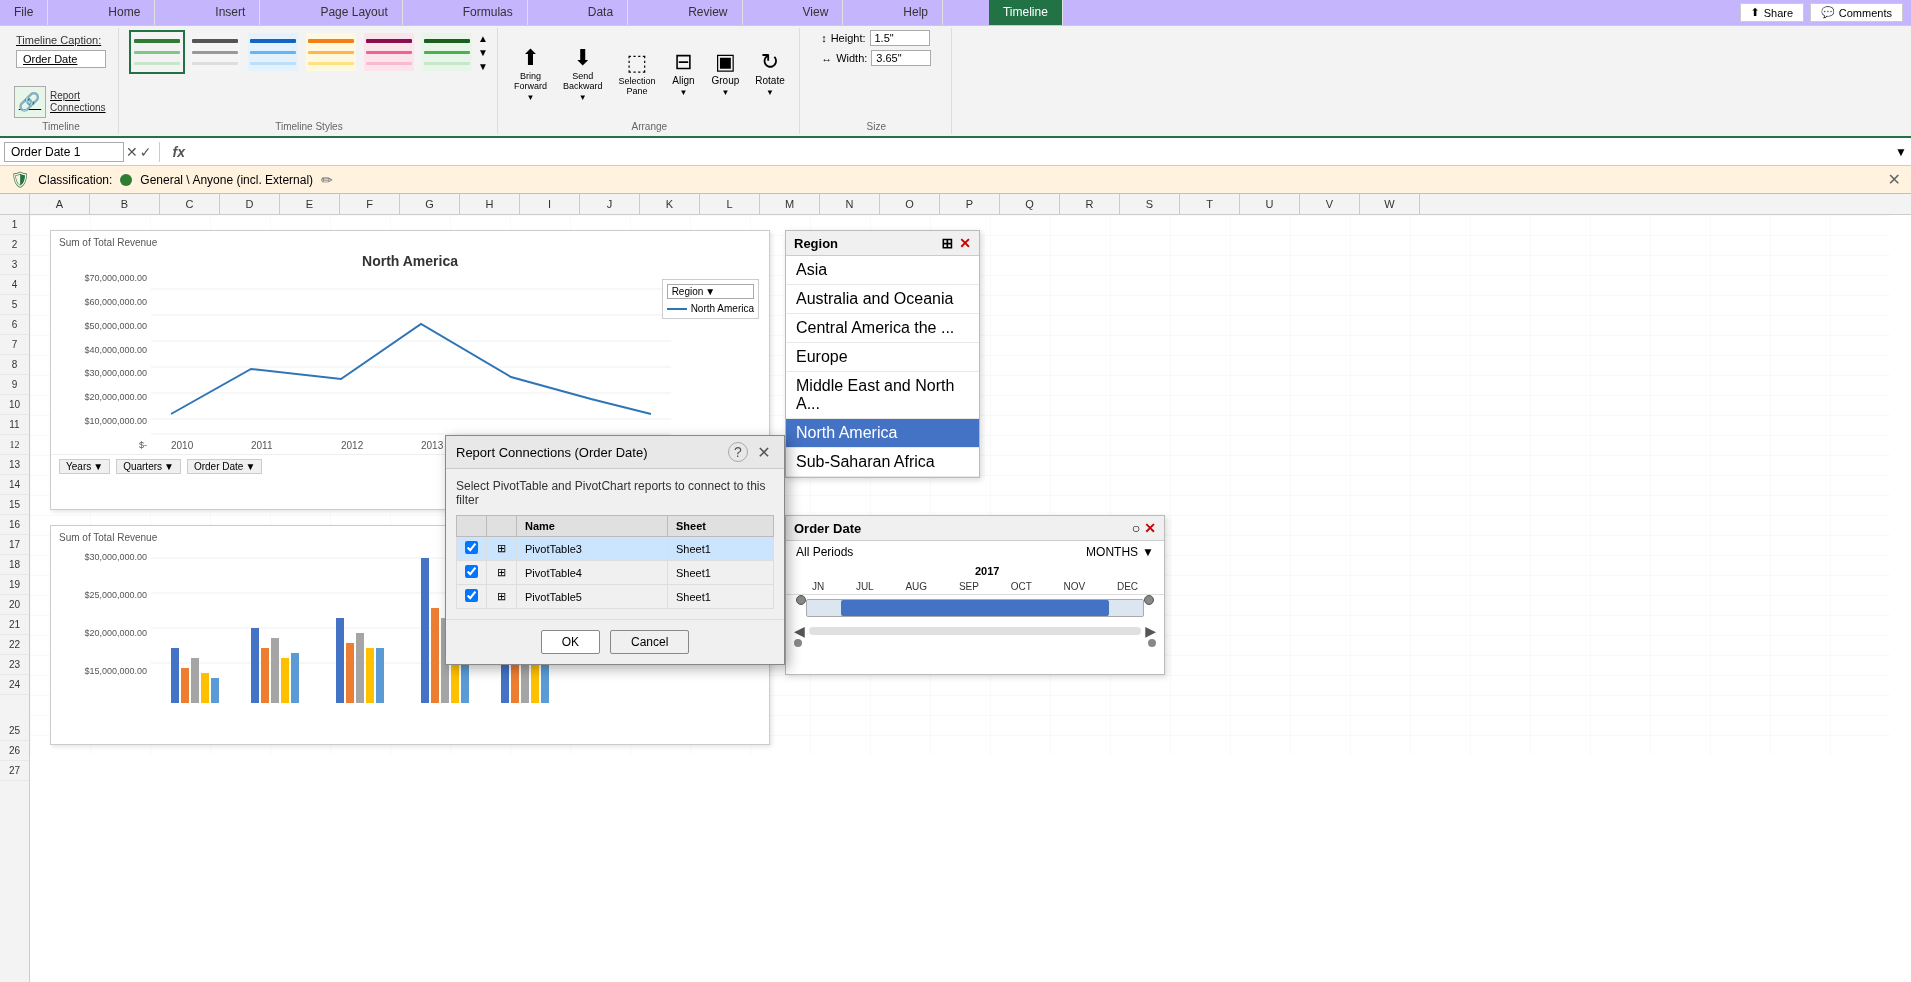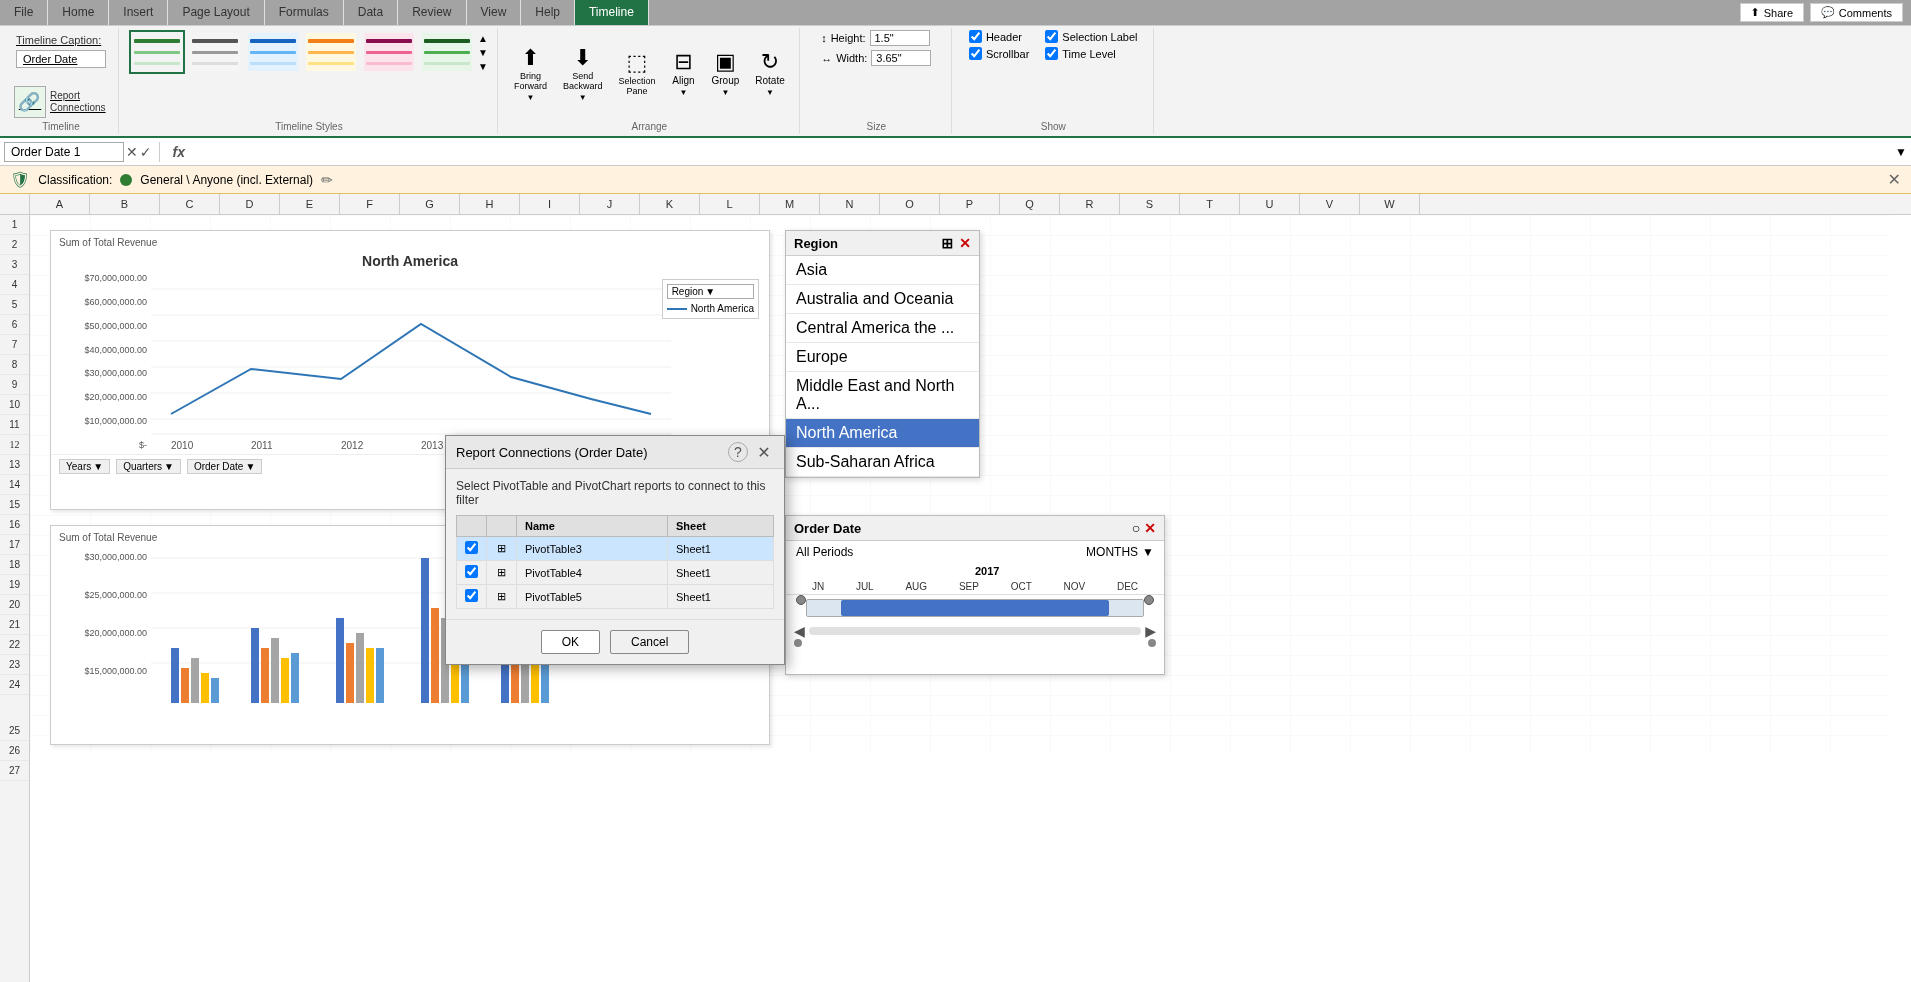--- a/index.html
+++ b/index.html
@@ -1,17 +1,17 @@
 <!DOCTYPE html>
 <html><head>
   <meta charset="utf-8">
   <style>
     * { box-sizing: border-box; margin: 0; padding: 0; }
     body { font-family: 'Segoe UI', Arial, sans-serif; font-size: 12px; background: #fff; overflow: hidden; width: 1911px; height: 982px; }
-    .ribbon-tabs { display: flex; background: #a3a3a3; border-bottom: 1px solid #ccc; }
+    .ribbon-tabs { display: flex; background: #c4b5fd; border-bottom: 1px solid #ccc; gap: 46px; }
     .ribbon-tab { padding: 5px 14px; font-size: 12px; color: #333; cursor: pointer; border-right: 1px solid #e0e0e0; }
     .ribbon-tab.active { background: #217346; color: #fff; padding-bottom: 6px; }
 
     .ribbon-body { background: #f3f3f3; border-bottom: 2px solid #217346; display: flex; align-items: stretch; padding: 2px 4px; gap: 2px; min-height: 88px; }
     .ribbon-group { display: flex; flex-direction: column; align-items: center; border-right: 1px solid #ddd; padding: 2px 8px; position: relative; }
     .ribbon-group-label { font-size: 10px; color: #666; position: absolute; bottom: 2px; }
     .ribbon-group-content { display: flex; align-items: center; gap: 4px; flex: 1; padding-bottom: 14px; }
 
     .ribbon-btn { display: flex; flex-direction: column; align-items: center; cursor: pointer; padding: 2px 6px; border-radius: 2px; font-size: 10px; gap: 2px; min-width: 36px; }
     .ribbon-btn .icon { font-size: 22px; line-height: 1; }
@@ -242,45 +242,20 @@
       </div>
       <div class="size-row">
         <span>↔</span>
         <span>Width:</span>
         <input class="size-input" value="3.65&quot;" style="">
       </div>
     </div>
     <span class="ribbon-group-label">Size</span>
   </div>
 
-  <div class="ribbon-group" style="min-width:200px;">
-    <div class="show-section">
-      <div class="show-col">
-        <div class="check-row">
-          <input type="checkbox" checked="" style="">
-          <label>Header</label>
-        </div>
-        <div class="check-row">
-          <input type="checkbox" checked="" style="">
-          <label>Scrollbar</label>
-        </div>
-      </div>
-      <div class="show-col">
-        <div class="check-row">
-          <input type="checkbox" checked="" style="">
-          <label>Selection Label</label>
-        </div>
-        <div class="check-row">
-          <input type="checkbox" checked="" style="">
-          <label>Time Level</label>
-        </div>
-      </div>
-    </div>
-    <span class="ribbon-group-label">Show</span>
-  </div>
 </div>
 
 <div class="formula-bar">
   <div style="display:flex;align-items:center;gap:2px;">
     <input class="name-box" value="Order Date 1" style="">
     <button style="border:none;background:none;cursor:pointer;font-size:14px;color:#555;">✕</button>
     <button style="border:none;background:none;cursor:pointer;font-size:14px;color:#555;">✓</button>
   </div>
   <div class="formula-divider"></div>
   <span class="fx-icon">fx</span>

